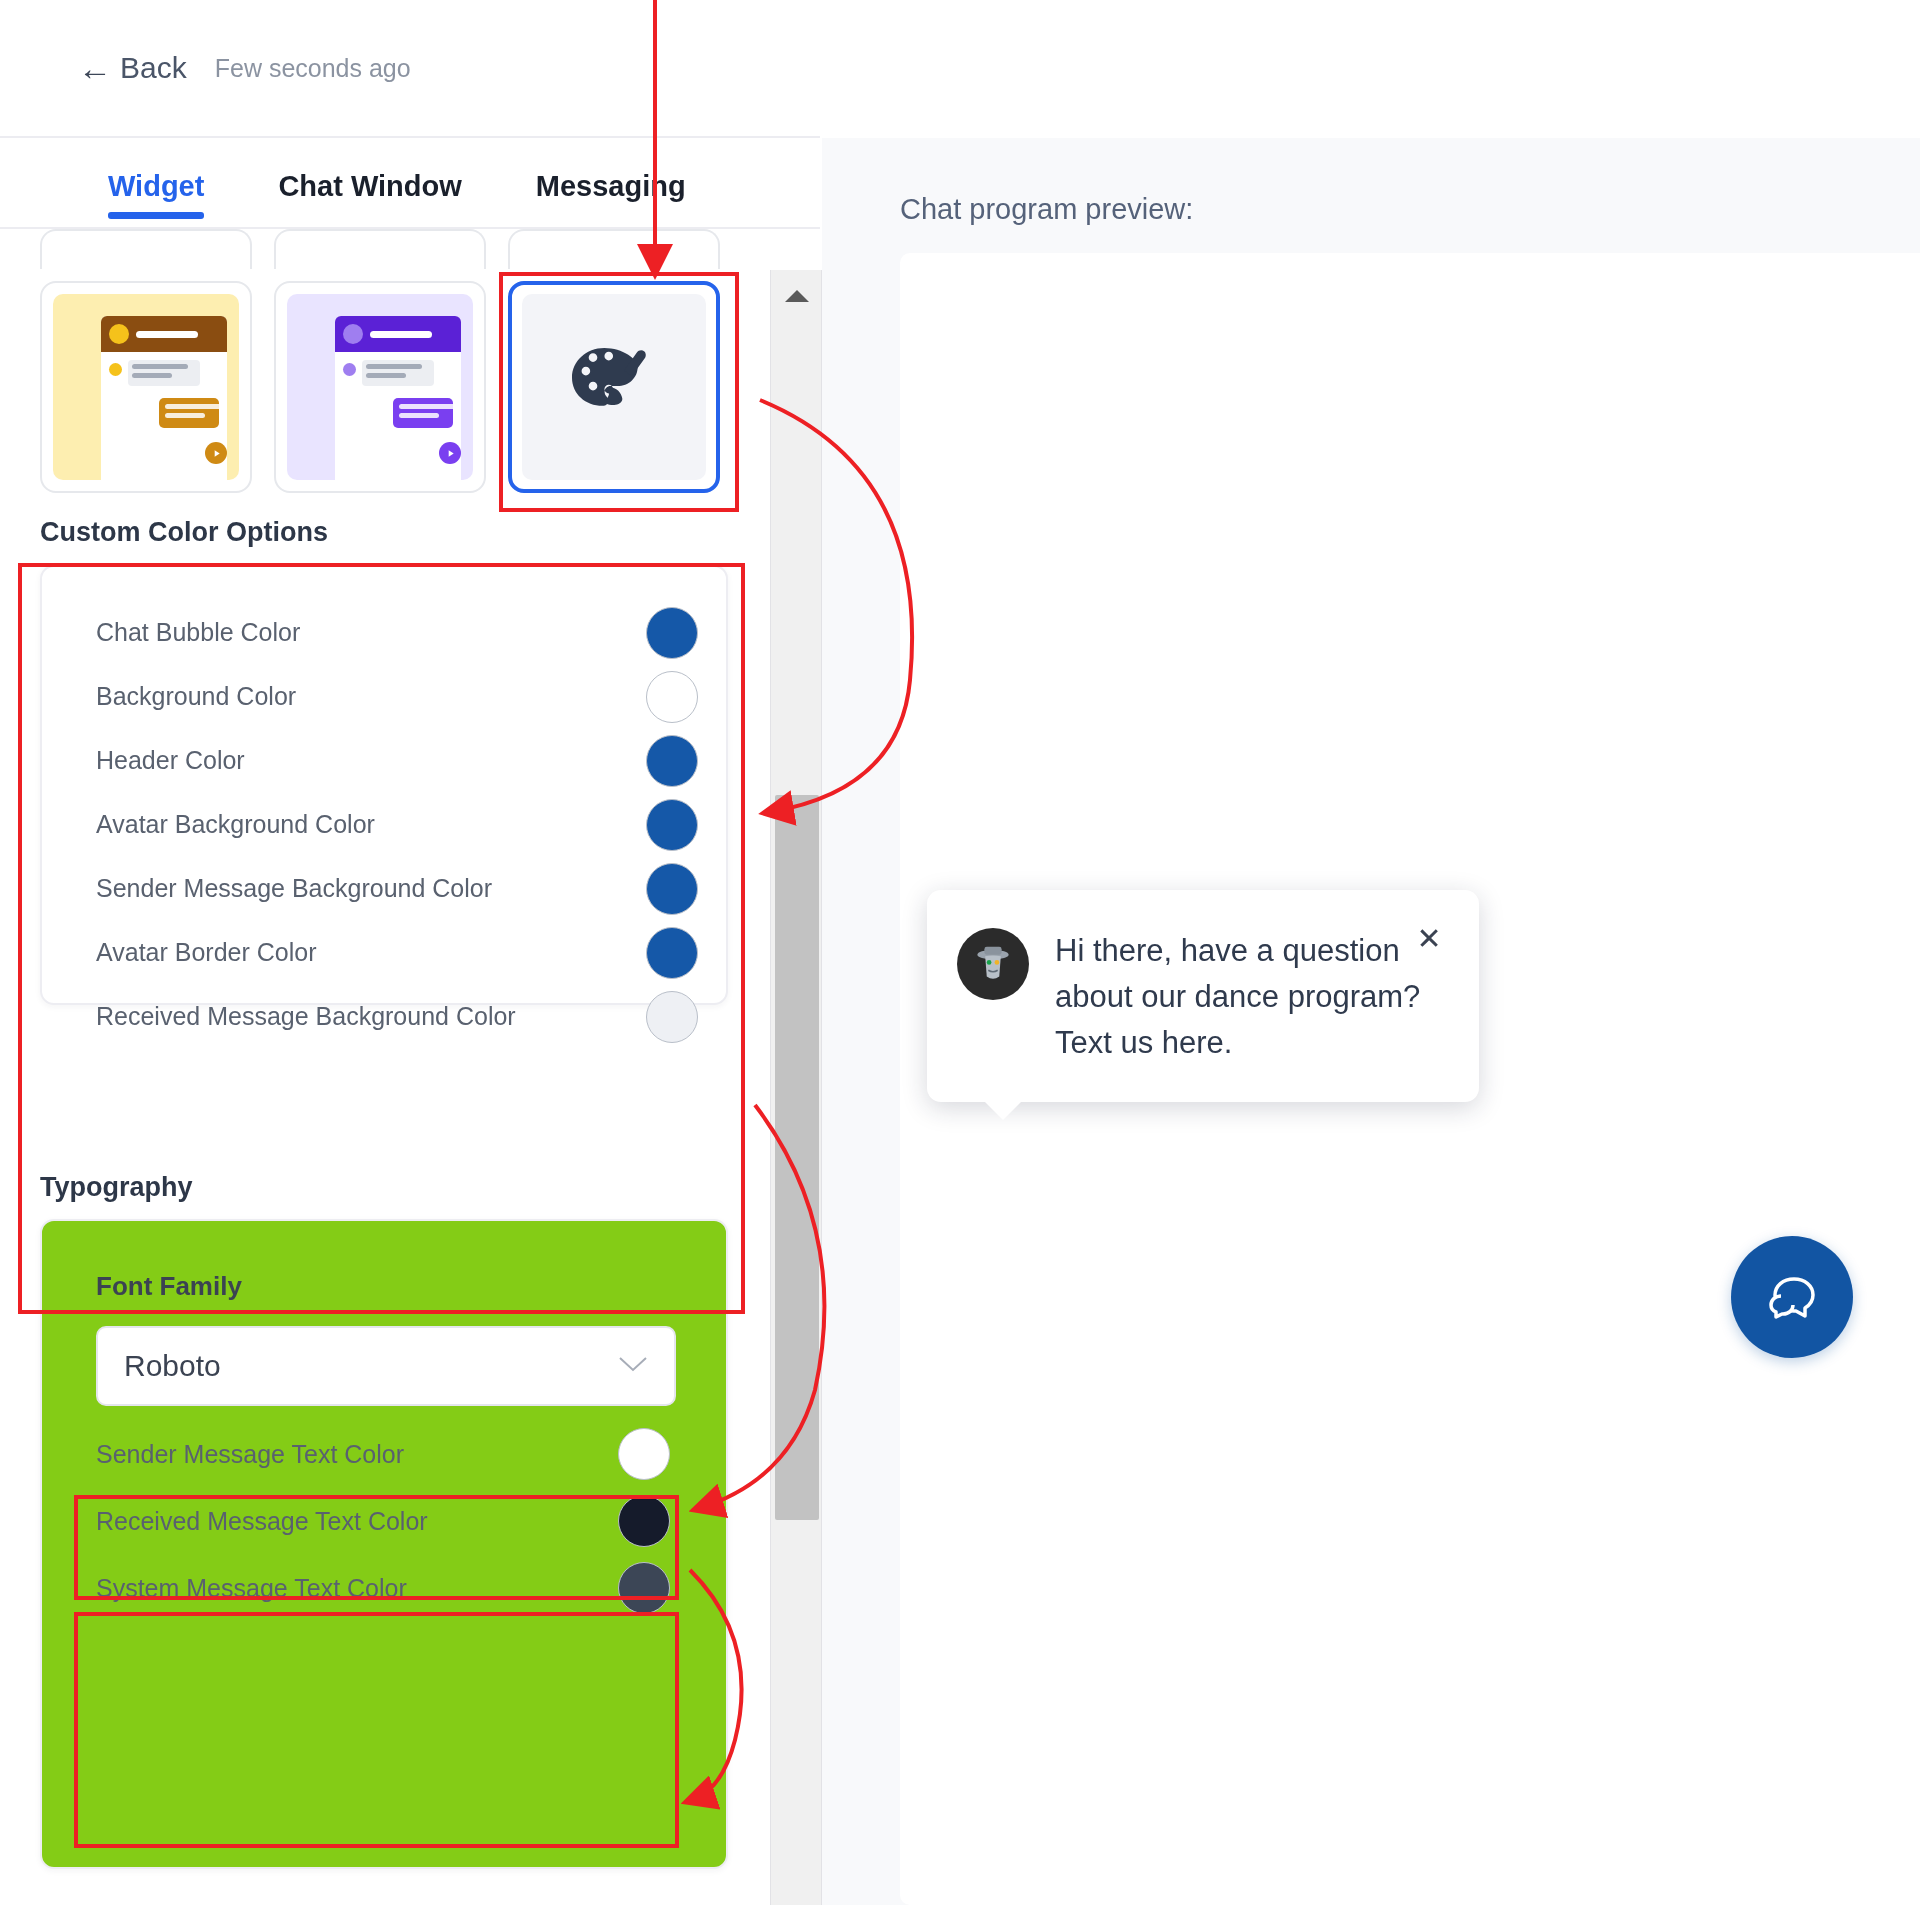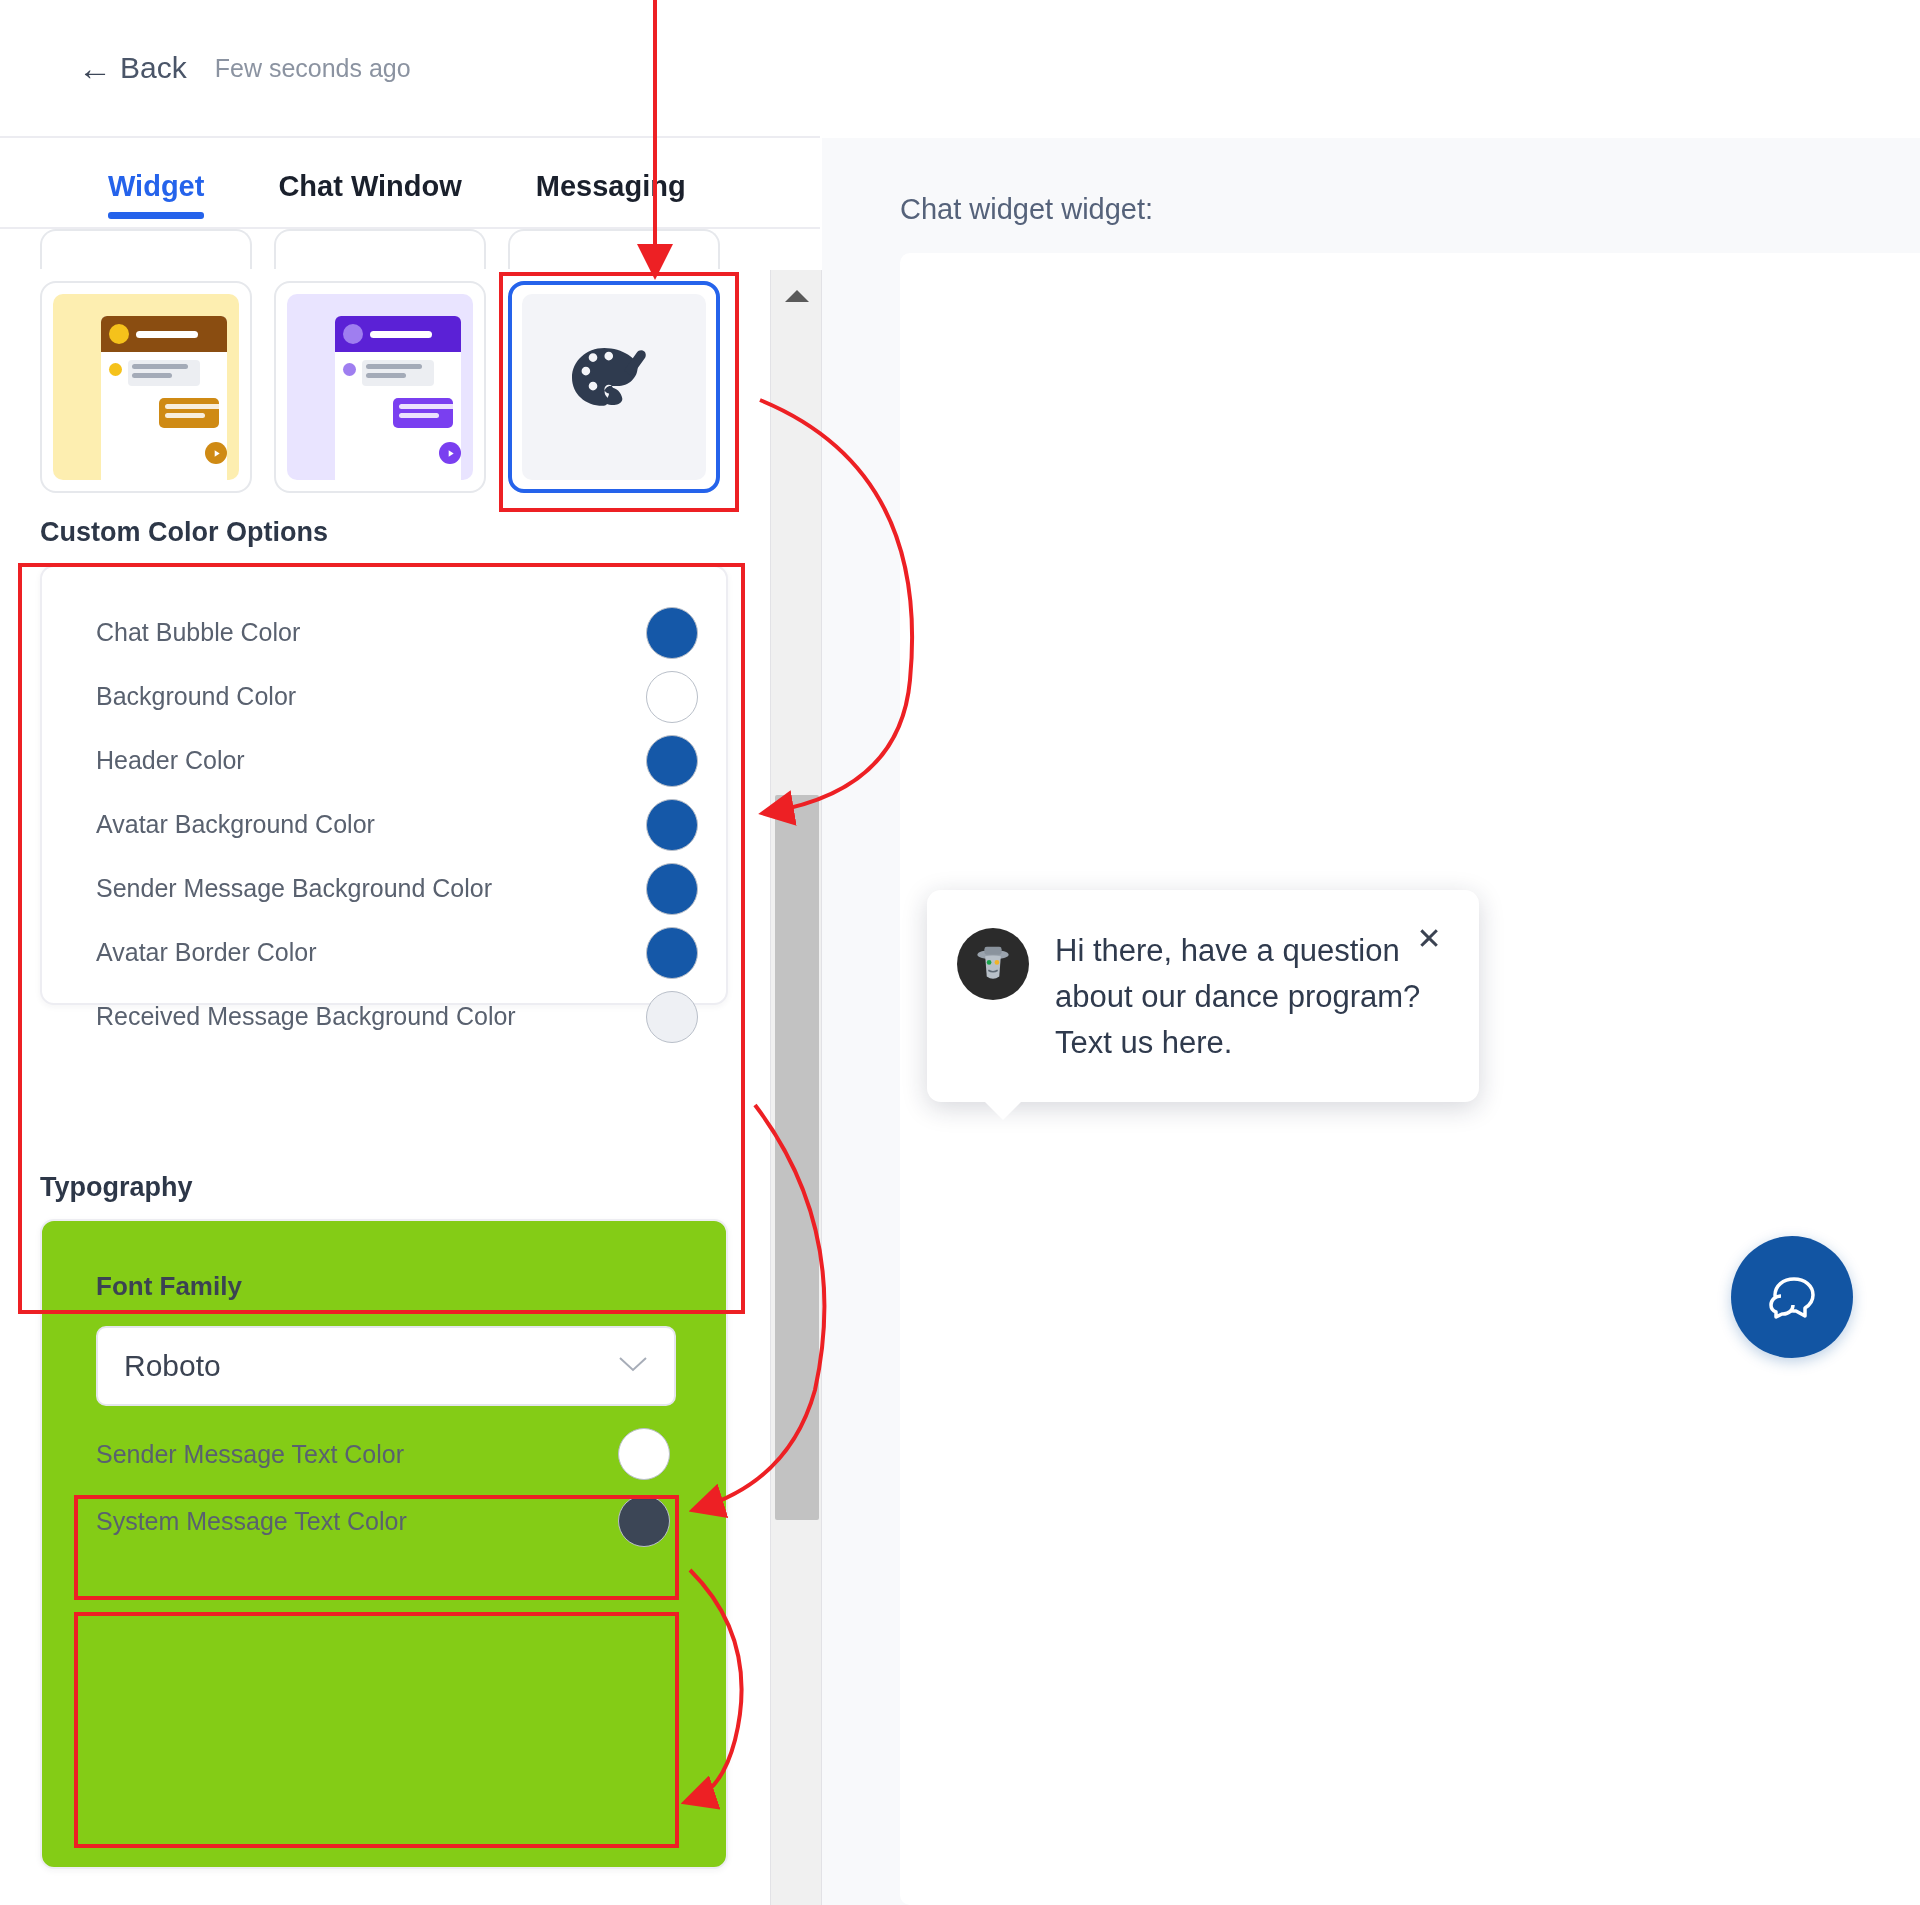--- a/index.html
+++ b/index.html
@@ -396,39 +396,43 @@
                 <path d="M2 3l13 12L28 3" stroke="#a7adb8" stroke-width="2" fill="none"></path>
               </svg>
           </span>
         </div>
 
         <div class="text-color-row">
           <span class="color-label">Sender Message Text Color</span>
           <span class="swatch" style="background: rgb(255, 255, 255);"></span>
         </div>
         <div class="text-color-row">
+          <span class="color-label">Received Message Text Color</span>
+          <span class="swatch" style="background: rgb(21, 27, 43);"></span>
+        </div>
+        <div class="text-color-row">
           <span class="color-label">System Message Text Color</span>
           <span class="swatch" style="background: rgb(60, 70, 86);"></span>
         </div>
       </div>
 
     </div>
   </div>
 
   <div class="scrollbar">
     <div class="sb-arrow">
       <svg viewBox="0 0 26 16">
         <path d="M13 2 L25 14 L1 14 Z" fill="#5a5a5a"></path>
       </svg>
     </div>
     <div class="sb-thumb"></div>
   </div>
 
   <div class="preview">
-    <div class="preview-title">Chat widget widget:</div>
+    <div class="preview-title">Chat program preview:</div>
     <div class="preview-canvas"></div>
 
     <div class="bubble-msg">
       <div class="bubble-avatar">
         <svg viewBox="0 0 64 64">
           <ellipse cx="32" cy="20" rx="20" ry="6" fill="#9aa3ad"></ellipse>
           <rect x="21" y="10" width="22" height="10" rx="3" fill="#8a939d"></rect>
           <path d="M22 22 q10 -2 20 0 l-2 26 q-8 6 -16 0 z" fill="#b8c0c8"></path>
           <circle cx="27" cy="30" r="3" fill="#16a34a"></circle>
           <circle cx="37" cy="30" r="3" fill="#f0b429"></circle>

